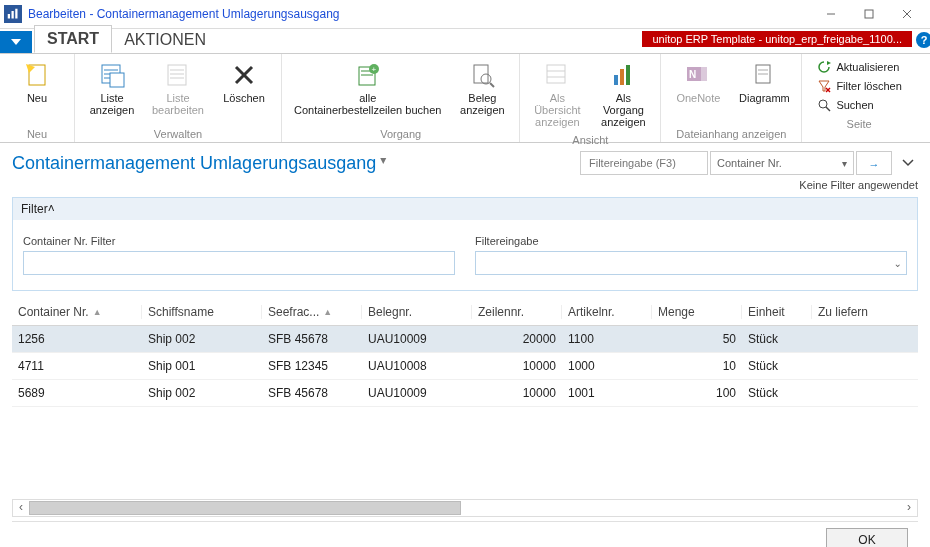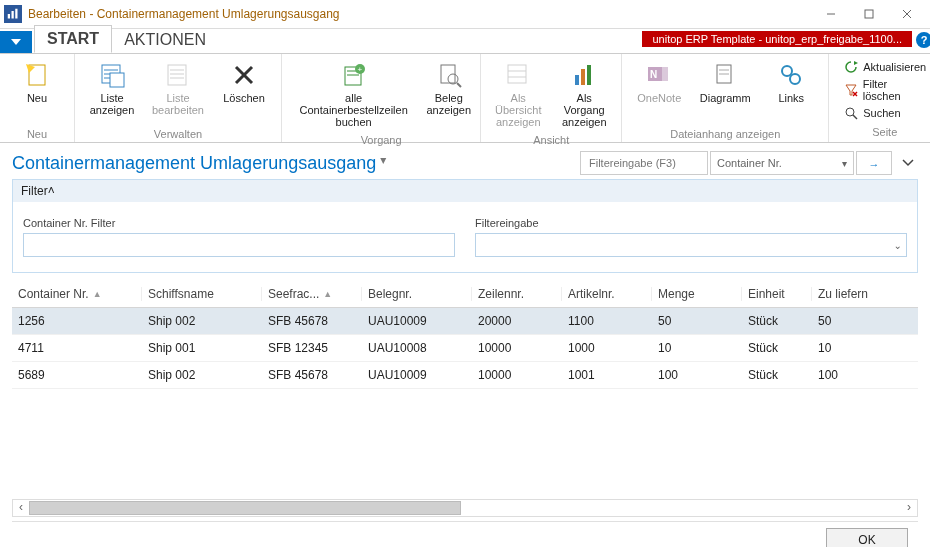--- a/index.html
+++ b/index.html
@@ -1,19 +1,19 @@
 <!DOCTYPE html>
 <html><head>
 <meta charset="utf-8">
 <style>
 html,body{margin:0;padding:0;font-family:"Segoe UI",Tahoma,sans-serif;font-size:12px;color:#222;background:#fff;width:930px;height:547px;overflow:hidden}
 .titlebar{height:28px;background:#fff;border-bottom:1px solid #dcdcdc;display:flex;align-items:center;padding:0 4px}
 .titlebar .logo{width:18px;height:18px;background:#2b579a;margin-right:6px;display:flex;align-items:center;justify-content:center}
 .titlebar .logo svg{width:12px;height:12px}
-.titlebar .title{color:#a16207;font-size:12px;flex:1}
+.titlebar .title{color:#1d4ed8;font-size:12px;flex:1}
 .titlebar .winbtn{width:38px;height:28px;display:flex;align-items:center;justify-content:center;color:#666;cursor:pointer}
 .tabstrip{height:24px;display:flex;align-items:flex-end;background:#fff;position:relative}
 .tabstrip .filebtn{width:32px;height:22px;background:#0072c6;display:flex;align-items:center;justify-content:center;color:#fff;margin-right:2px;cursor:pointer}
 .tabstrip .tab{padding:4px 12px;font-size:16px;font-weight:400;cursor:pointer;color:#444}
 .tabstrip .tab.active{border:1px solid #ccc;border-bottom:1px solid #fff;background:#fff;font-weight:600}
 .tabstrip .banner{position:absolute;right:4px;top:2px;padding:2px 10px;background:#c00000;color:#fff;font-size:11px;max-width:280px;overflow:hidden;white-space:nowrap;text-overflow:ellipsis}
 .tabstrip .help{position:absolute;right:-2px;top:3px;width:16px;height:16px;border-radius:50%;background:#0072c6;color:#fff;display:flex;align-items:center;justify-content:center;font-size:11px;font-weight:700;cursor:pointer}
 .tabstrip .banner{right:18px}
 .ribbon{height:88px;border-top:1px solid #ccc;border-bottom:1px solid #ccc;background:#fff;display:flex;align-items:stretch}
 .group{display:flex;flex-direction:column;padding:2px 6px;border-right:1px solid #e3e3e3}
@@ -45,21 +45,21 @@
 .ff input,.ff .sel{height:22px;border:1px solid #b8d2e8;padding:0 4px;font-size:12px;background:#fff}
 .ff .sel{display:flex;align-items:center;justify-content:space-between;cursor:pointer}
 .gridwrap{flex:1;margin-top:8px;overflow:hidden;position:relative}
 .thead,.trow{display:grid;grid-template-columns:130px 120px 100px 110px 90px 90px 90px 70px 140px 30px;align-items:center;height:26px;font-size:12px}
 .thead{font-weight:400;border-bottom:1px solid #d5d5d5;color:#444}
 .thead .cell{display:flex;align-items:center;gap:4px;cursor:pointer;padding:0 6px;position:relative;border-right:1px solid #eee}
 .thead .cell .sort{font-size:9px;color:#999}
 .trow{border-bottom:1px solid #f0f0f0}
 .trow.selected{background:#e0e8ef}
 .trow .cell{padding:0 6px;overflow:hidden;white-space:nowrap;text-overflow:ellipsis}
-.num{}
+.num{text-align:right}
 .hscroll{height:16px;border:1px solid #ddd;background:#fff;position:relative;margin-top:4px}
 .hscroll .ar{width:16px;height:14px;position:absolute;top:0;display:flex;align-items:center;justify-content:center;color:#666;cursor:pointer}
 .hscroll .ar.l{left:0}
 .hscroll .ar.r{right:0}
 .hscroll .thumb{position:absolute;left:16px;top:1px;height:12px;width:430px;background:#d0d0d0;border:1px solid #bbb}
 .okbar{display:flex;justify-content:flex-end;padding:6px 10px;border-top:1px solid #e0e0e0;margin-top:4px}
 .okbtn{width:80px;height:22px;border:1px solid #aaa;background:#f2f2f2;display:flex;align-items:center;justify-content:center;cursor:pointer;font-size:12px}
 svg{display:block}
 </style>
 </head>
@@ -233,29 +233,20 @@
       <div class="btn-l">
         <div class="ic">
             <svg width="28" height="28">
               <rect x="6" y="4" width="14" height="18" fill="#fff" stroke="#777"></rect>
               <line x1="8" y1="9" x2="18" y2="9" stroke="#aaa"></line>
               <line x1="8" y1="13" x2="18" y2="13" stroke="#aaa"></line>
             </svg>
           </div>
         <div class="lbl">Diagramm</div>
       </div>
-      <div class="btn-l">
-        <div class="ic">
-            <svg width="28" height="28">
-              <circle cx="10" cy="10" r="5" fill="none" stroke="#2d8cc0" stroke-width="2"></circle>
-              <circle cx="18" cy="18" r="5" fill="none" stroke="#2d8cc0" stroke-width="2"></circle>
-            </svg>
-          </div>
-        <div class="lbl">Links</div>
-      </div>
     </div>
     <div class="label">Dateianhang anzeigen</div>
   </div>
 
   <div class="group" style="border-right:none">
     <div class="smallstack">
       <div class="btn-s">
           <span class="ic">
             <svg width="14" height="14">
               <path d="M7 2a5 5 0 1 0 5 5" fill="none" stroke="#2f8f2f" stroke-width="1.5"></path>
@@ -303,20 +294,21 @@
           <span style="font-size:10px">▾</span>
         </div>
       <div class="pill go">→</div>
     </div>
     <div class="expand">
         <svg width="12" height="8">
           <polyline points="1,1 6,6 11,1" fill="none" stroke="#444" stroke-width="1.5"></polyline>
         </svg>
       </div>
   </div>
+  <div class="filterapplied">Keine Filter angewendet</div>
 
   <div class="filterbox">
     <div class="filterhead">
         <span>Filter</span>
         <span>˄</span>
       </div>
     <div class="filterbody">
       <div class="ff">
         <label>Container Nr. Filter</label>
         <input value="" style="">

